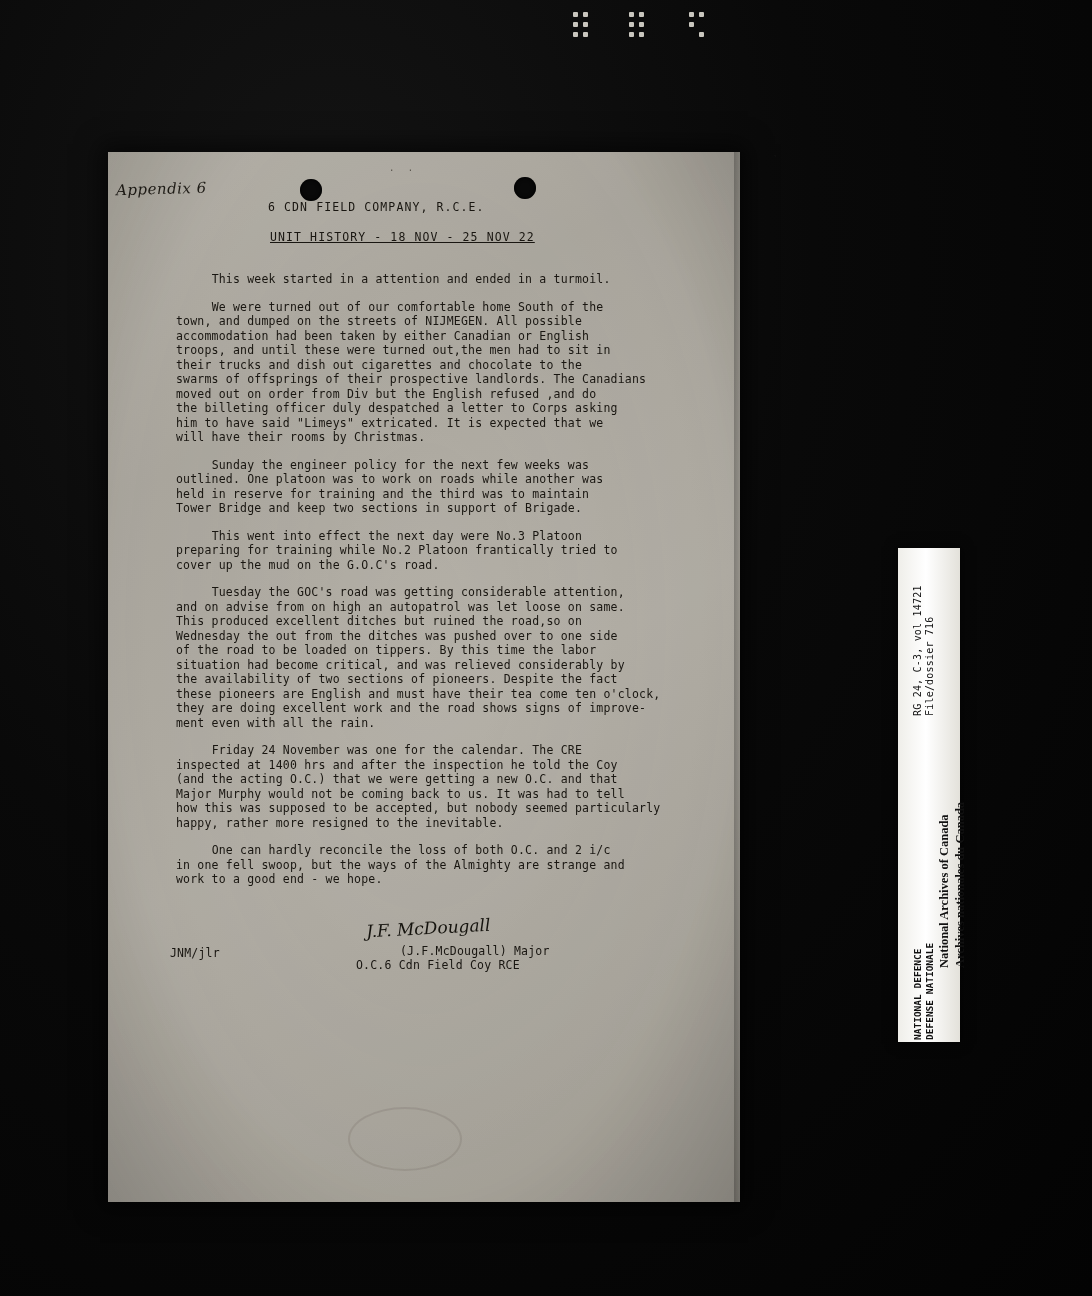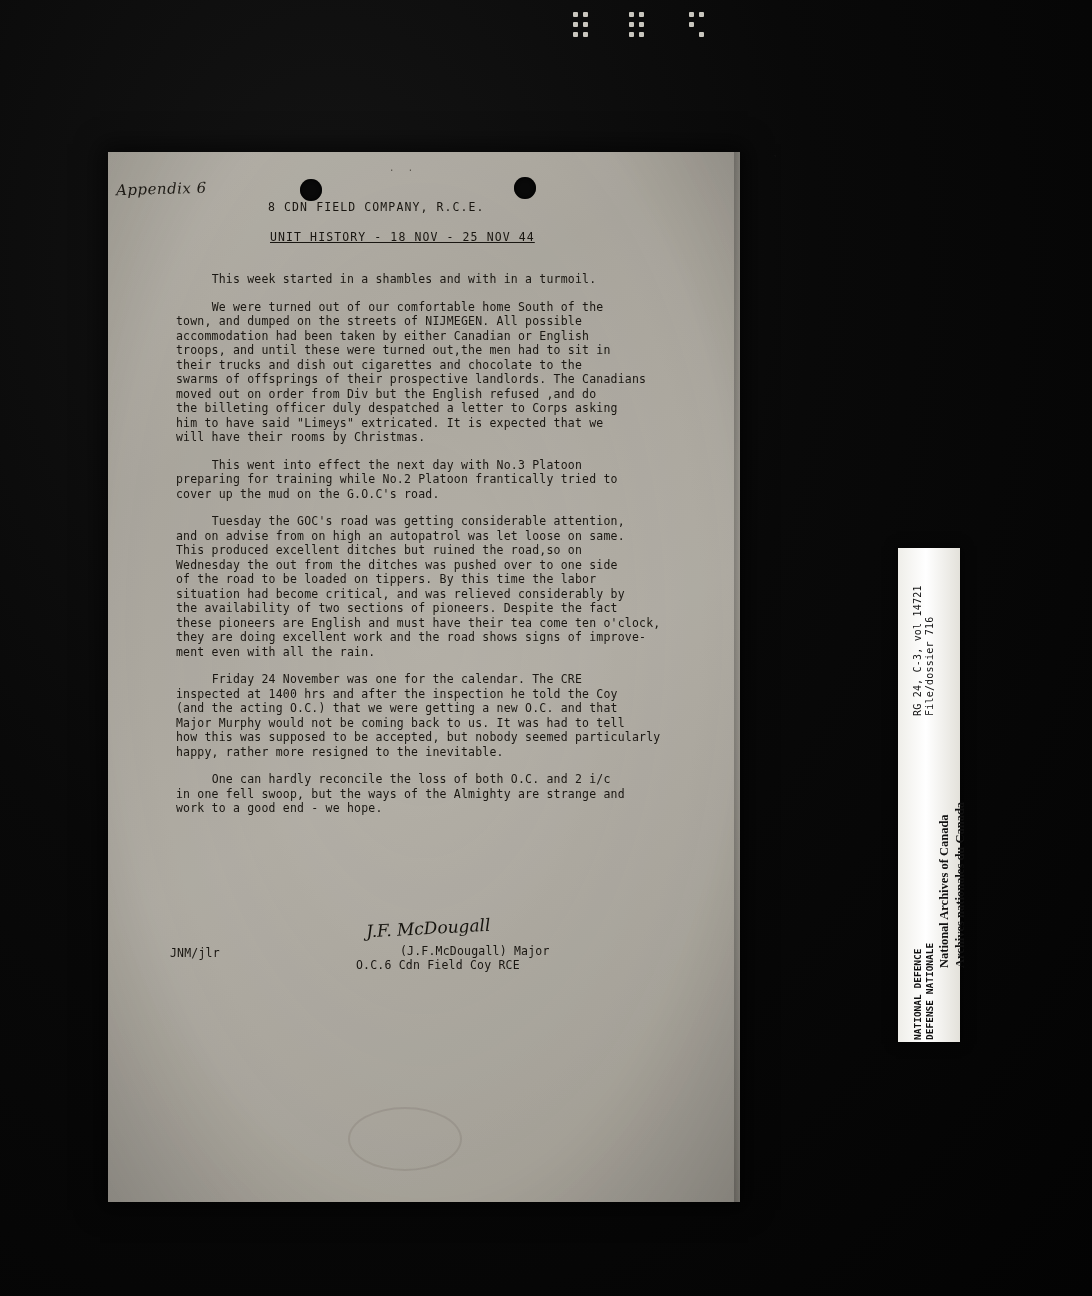--- a/index.html
+++ b/index.html
@@ -262,36 +262,40 @@
 
 <div class="page">
   <div class="page-edge"></div>
 
   <div class="hole" id="hole-left"></div>
   <div class="hole" id="hole-right"></div>
   <div class="staple-marks">. .</div>
 
   <div class="appendix">Appendix 6</div>
 
-  <div class="typed doc-title">8 CDN FIELD COMPANY, R.C.E.</div>
-  <div class="typed doc-subtitle">UNIT HISTORY - 18 NOV - 25 NOV 44</div>
+  <div class="typed doc-title">6 CDN FIELD COMPANY, R.C.E.</div>
+  <div class="typed doc-subtitle">UNIT HISTORY - 18 NOV - 25 NOV 22</div>
 
   <div class="typed body-block">
-    <p class="para">     This week started in a shambles and with in a turmoil.</p>
+    <p class="para">     This week started in a attention and ended in a turmoil.</p>
     <p class="para">     We were turned out of our comfortable home South of the
 town, and dumped on the streets of NIJMEGEN. All possible
 accommodation had been taken by either Canadian or English
 troops, and until these were turned out,the men had to sit in
 their trucks and dish out cigarettes and chocolate to the
 swarms of offsprings of their prospective landlords. The Canadians
 moved out on order from Div but the English refused ,and do
 the billeting officer duly despatched a letter to Corps asking
 him to have said "Limeys" extricated. It is expected that we
 will have their rooms by Christmas.</p>
-    <p class="para">     This went into effect the next day with No.3 Platoon
+    <p class="para">     Sunday the engineer policy for the next few weeks was
+outlined. One platoon was to work on roads while another was
+held in reserve for training and the third was to maintain
+Tower Bridge and keep two sections in support of Brigade.</p>
+    <p class="para">     This went into effect the next day were No.3 Platoon
 preparing for training while No.2 Platoon frantically tried to
 cover up the mud on the G.O.C's road.</p>
     <p class="para">     Tuesday the GOC's road was getting considerable attention,
 and on advise from on high an autopatrol was let loose on same.
 This produced excellent ditches but ruined the road,so on
 Wednesday the out from the ditches was pushed over to one side
 of the road to be loaded on tippers. By this time the labor
 situation had become critical, and was relieved considerably by
 the availability of two sections of pioneers. Despite the fact
 these pioneers are English and must have their tea come ten o'clock,

